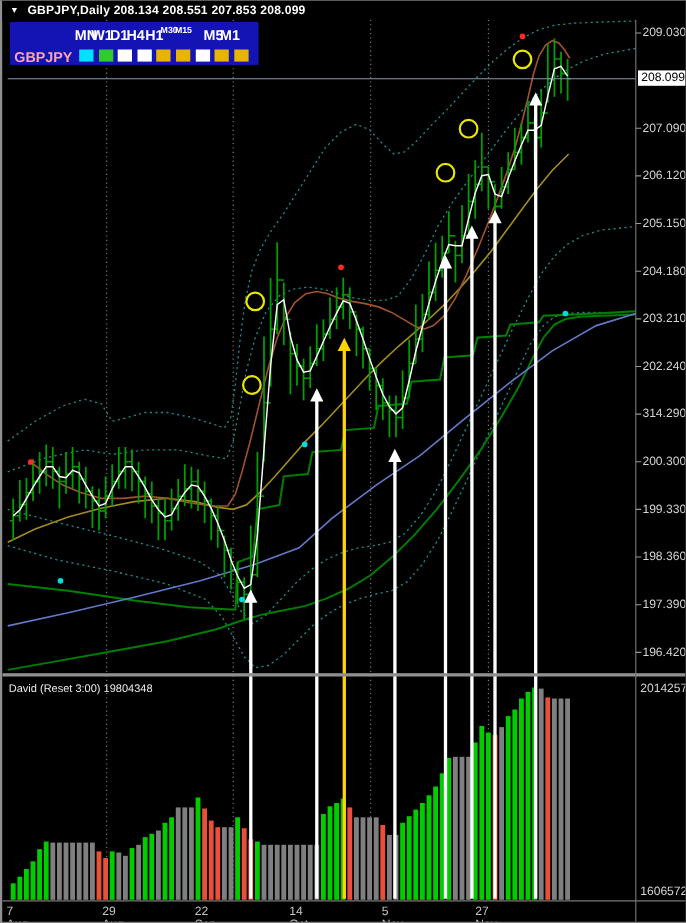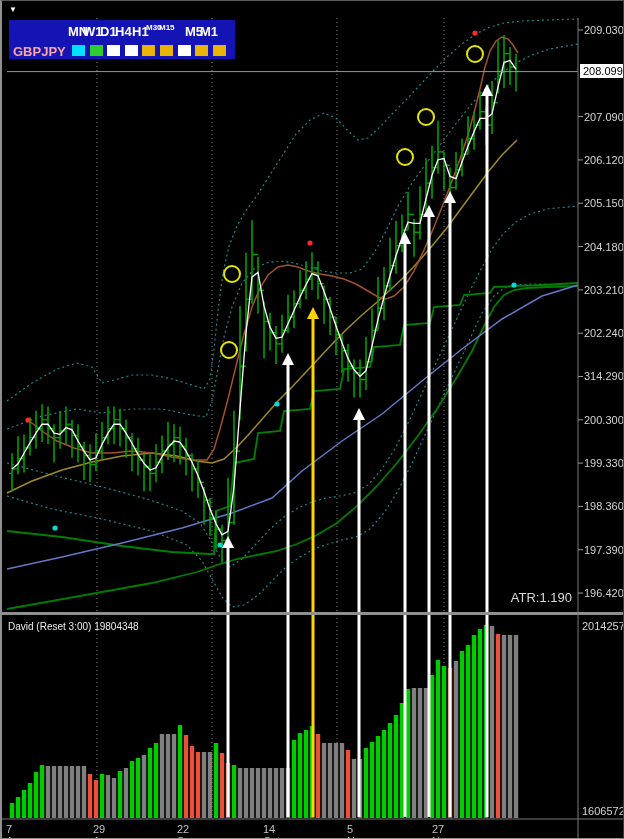--- a/index.html
+++ b/index.html
@@ -443,29 +443,29 @@
       <line x1="576" y1="375.4839999999996" x2="581" y2="375.4839999999996" stroke="#999" stroke-width="1"></line>
       <line x1="576" y1="418.7944999999995" x2="581" y2="418.7944999999995" stroke="#999" stroke-width="1"></line>
       <line x1="576" y1="462.1049999999995" x2="581" y2="462.1049999999995" stroke="#999" stroke-width="1"></line>
       <line x1="576" y1="505.41549999999944" x2="581" y2="505.41549999999944" stroke="#999" stroke-width="1"></line>
       <line x1="576" y1="548.7260000000007" x2="581" y2="548.7260000000007" stroke="#999" stroke-width="1"></line>
       <line x1="576" y1="592.0365000000006" x2="581" y2="592.0365000000006" stroke="#999" stroke-width="1"></line>
     </svg>
 
   <div class="titlebar">
     <span class="dd-icon">▼</span>
+    <span class="titletext">GBPJPY,Daily  208.134 208.551 207.853 208.099</span>
   </div>
 
   <div class="toolbar">
     <span class="symbol-label">GBPJPY</span>
     <span id="tf-items"><span class="tf-item" style="left: 59px;">MN</span><span class="tf-item" style="left: 74px;">W1</span><span class="tf-item" style="left: 91px;">D1</span><span class="tf-item" style="left: 106px;">H4</span><span class="tf-item" style="left: 123px;">H1</span><span class="tf-item small" style="left: 137px;">M30</span><span class="tf-item small" style="left: 150px;">M15</span><span class="tf-item" style="left: 176px;">M5</span><span class="tf-item" style="left: 191px;">M1</span></span>
     <span id="tf-squares"><span class="tf-square" style="left: 63px; background: rgb(0, 224, 255);"></span><span class="tf-square" style="left: 80.6px; background: rgb(46, 204, 46);"></span><span class="tf-square" style="left: 98.2px; background: rgb(255, 255, 255);"></span><span class="tf-square" style="left: 115.8px; background: rgb(255, 255, 255);"></span><span class="tf-square" style="left: 133.4px; background: rgb(233, 180, 0);"></span><span class="tf-square" style="left: 151px; background: rgb(233, 180, 0);"></span><span class="tf-square" style="left: 168.6px; background: rgb(255, 255, 255);"></span><span class="tf-square" style="left: 186.2px; background: rgb(233, 180, 0);"></span><span class="tf-square" style="left: 203.8px; background: rgb(233, 180, 0);"></span></span>
   </div>
 
-  <div class="atr">ATR:1.190</div>
   <div class="david">David (Reset 3:00) 19804348</div>
   <div class="panel-max">20142572</div>
   <div class="panel-min">16065727</div>
 
   <div class="price-current">208.099</div>
   <div id="price-labels" class="axis-area">
       <div class="price-label" style="top: 23px;">209.030</div>
       <div class="price-label" style="top: 109.621px;">207.090</div>
       <div class="price-label" style="top: 152.931px;">206.120</div>
       <div class="price-label" style="top: 196.242px;">205.150</div>

